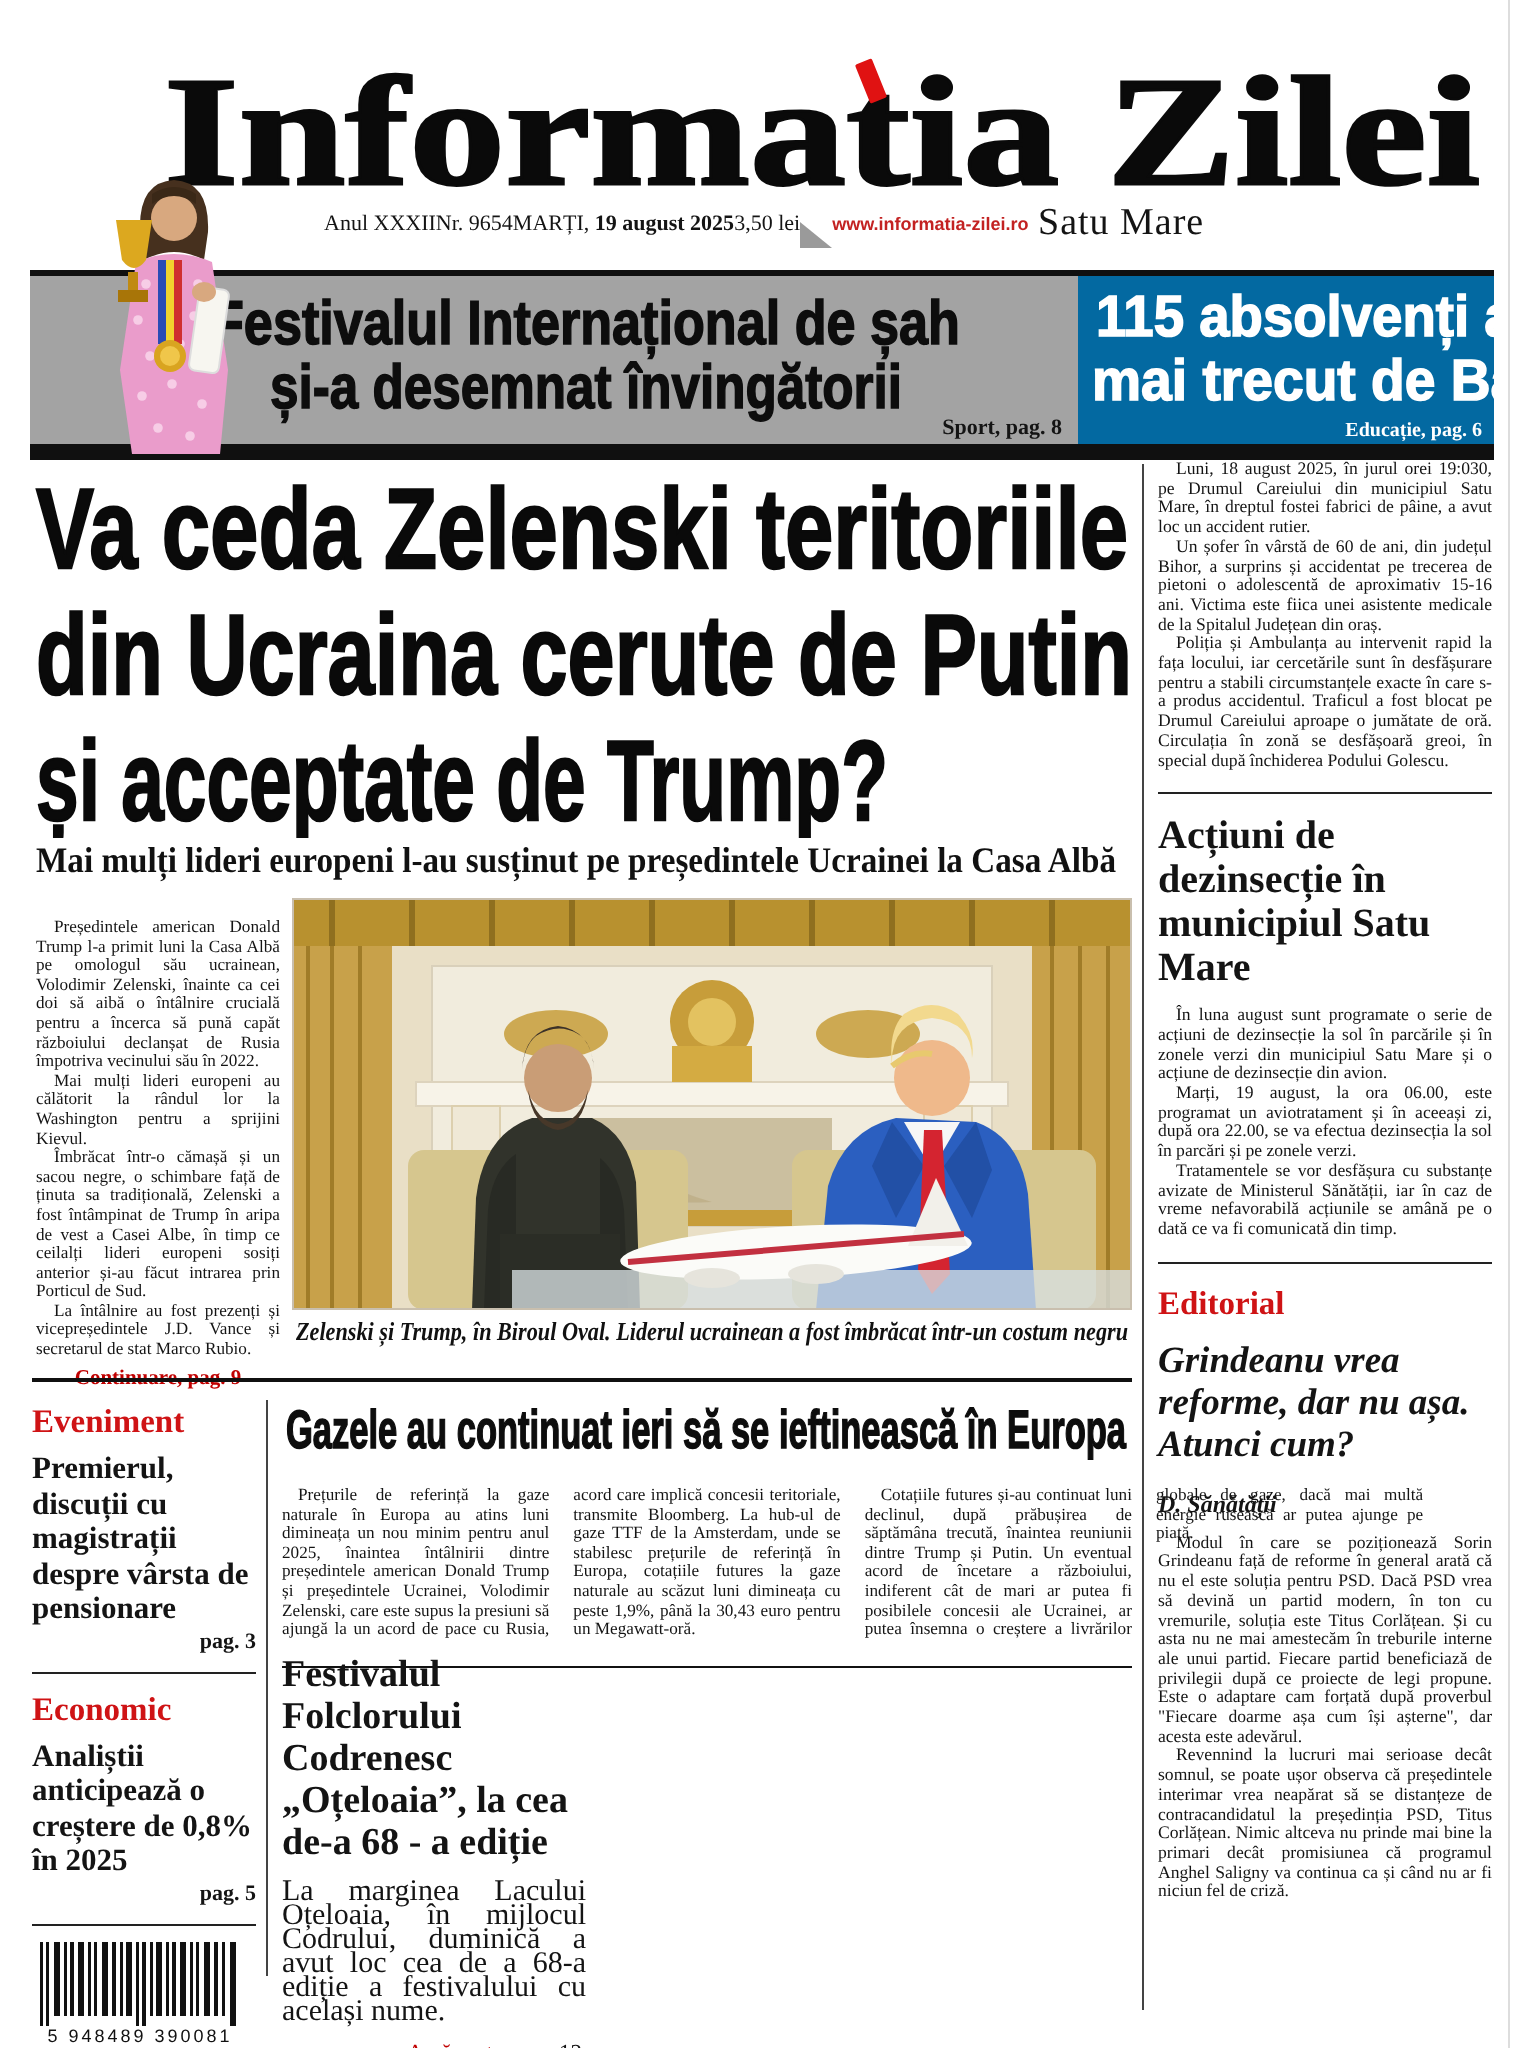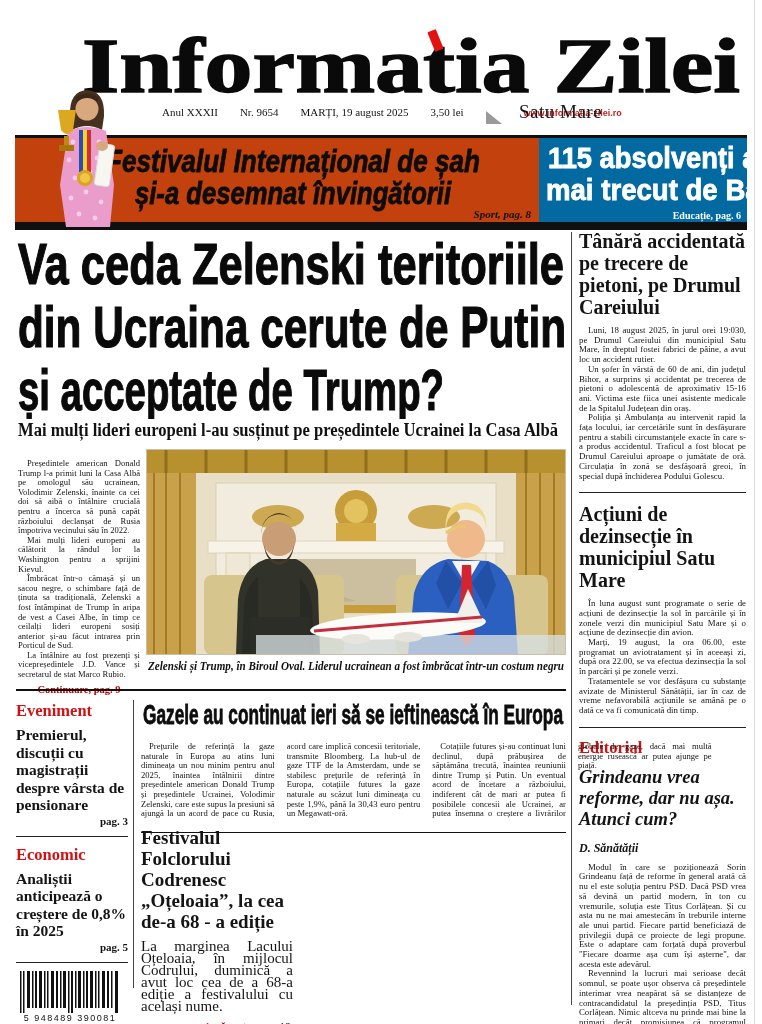--- a/index.html
+++ b/index.html
@@ -6,30 +6,30 @@
   .page{
     position:relative;width:762px;height:1024px;background:#fff;
     margin:0 auto;overflow:hidden;
     font-family:"Liberation Serif", serif;color:#141414;
   }
   
   .masthead-title-svg{position:absolute;left:82px;top:18px;width:662px;height:92px;}
   .masthead-accent{position:absolute;left:431px;top:30px;width:9px;height:21px;background:#e01212;
     transform:rotate(-22deg);border-radius:1px;}
   .girl-photo{position:absolute;left:55px;top:84px;width:64px;height:143px;z-index:6;}
-  .dateline{position:absolute;left:162px;top:106px;width:440px;height:18px;display:flex;align-items:baseline;gap:22px;
+  .dateline{position:absolute;left:162px;top:106px;width:440px;height:18px;display:flex;align-items:baseline;
     font-size:11px;white-space:nowrap;}
-  .dateline .bold{font-weight:normal;margin-top:28px;}
+  .dateline .bold{font-weight:bold;margin-top:28px;}
   .price-tri{width:0;height:0;border-left:16px solid #9a9a9a;border-top:13px solid transparent;align-self:flex-end;}
   .website{color:#c32222;font-size:9px;font-weight:bold;font-family:"Liberation Sans",sans-serif;}
   .edition{position:absolute;left:519px;top:101px;font-size:19px;letter-spacing:.5px;}
   
   .promo{position:absolute;left:15px;top:135px;width:732px;height:84px;display:flex;
     border-top:3px solid #101010;border-bottom:8px solid #101010;box-sizing:content-box;}
-  .promo-left{flex:1;background:#c2410c;position:relative;font-style:italic;}
+  .promo-left{flex:1;background:#a3a3a3;position:relative;}
   .promo-left svg{position:absolute;left:86px;top:2px;}
   .promo-ref{position:absolute;right:8px;bottom:2px;font-weight:bold;font-size:11px;}
   .promo-right{width:208px;background:#0369a1;position:relative;}
   .promo-right .promo-ref{color:#fff;font-size:10px;bottom:1px;right:6px;}
   
   .lead-headline-svg{position:absolute;left:16px;top:229px;width:552px;height:190px;}
   .lead-subhead-svg{position:absolute;left:16px;top:419px;width:552px;height:24px;}
   .lead-body{position:absolute;left:18px;top:459px;width:122px;text-align:justify;
     font-size:8.6px;line-height:9.6px;}
   .lead-body p{margin:0;text-indent:9px;}
@@ -228,21 +228,20 @@
   <svg class="lead-caption-svg" viewBox="0 0 420 18">
     <text class="serif" x="2" y="13" font-size="13" font-weight="bold" font-style="italic" fill="#111" textLength="416" lengthAdjust="spacingAndGlyphs">Zelenski și Trump, în Biroul Oval. Liderul ucrainean a fost îmbrăcat într-un costum negru</text>
   </svg>
 
   <div class="vrule main"></div>
   <div class="vrule bottom"></div>
   <div class="hrule mid"></div>
   <div class="page-edge"></div>
 
   <div class="rail-right">
-    <h2 class="art-title">Tânără accidentată pe trecere de pietoni, pe Drumul Careiului</h2>
     <div class="art-body">
       <p>Luni, 18 august 2025, în jurul orei 19:030, pe Drumul Careiului din municipiul Satu Mare, în dreptul fostei fabrici de pâine, a avut loc un accident rutier.</p>
       <p>Un șofer în vârstă de 60 de ani, din județul Bihor, a surprins și accidentat pe trecerea de pietoni o adolescentă de aproximativ 15-16 ani. Victima este fiica unei asistente medicale de la Spitalul Județean din oraș.</p>
       <p>Poliția și Ambulanța au intervenit rapid la fața locului, iar cercetările sunt în desfășurare pentru a stabili circumstanțele exacte în care s-a produs accidentul. Traficul a fost blocat pe Drumul Careiului aproape o jumătate de oră. Circulația în zonă se desfășoară greoi, în special după închiderea Podului Golescu.</p>
     </div>
     <hr class="rail-divider">
     <h2 class="art-title">Acțiuni de dezinsecție în municipiul Satu Mare</h2>
     <div class="art-body">
       <p>În luna august sunt programate o serie de acțiuni de dezinsecție la sol în parcările și în zonele verzi din municipiul Satu Mare și o acțiune de dezinsecție din avion.</p>
       <p>Marți, 19 august, la ora 06.00, este programat un aviotratament și în aceeași zi, după ora 22.00, se va efectua dezinsecția la sol în parcări și pe zonele verzi.</p>

